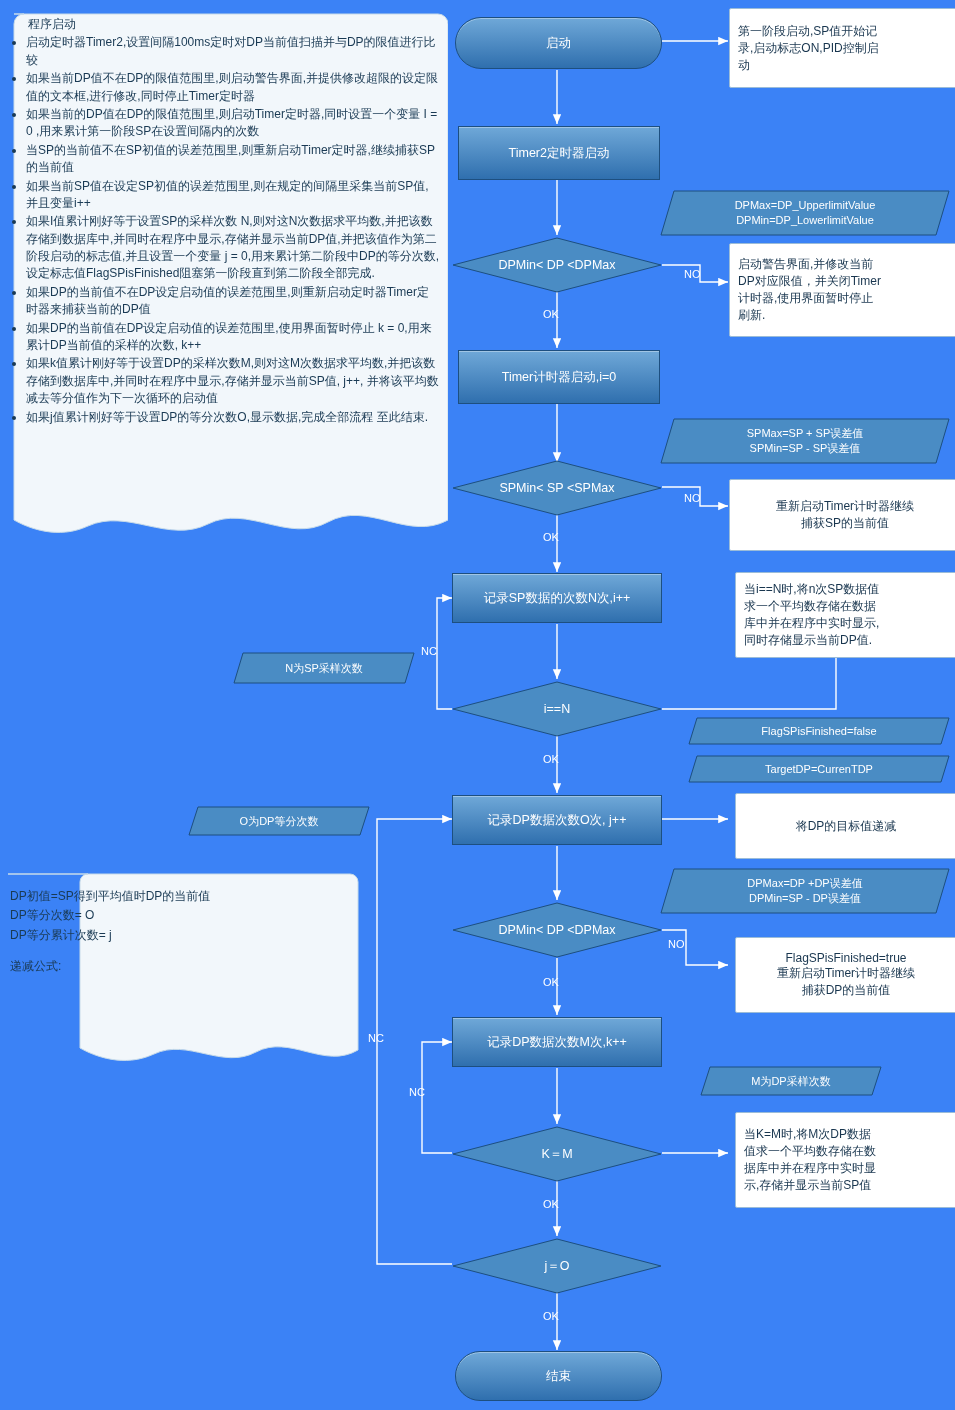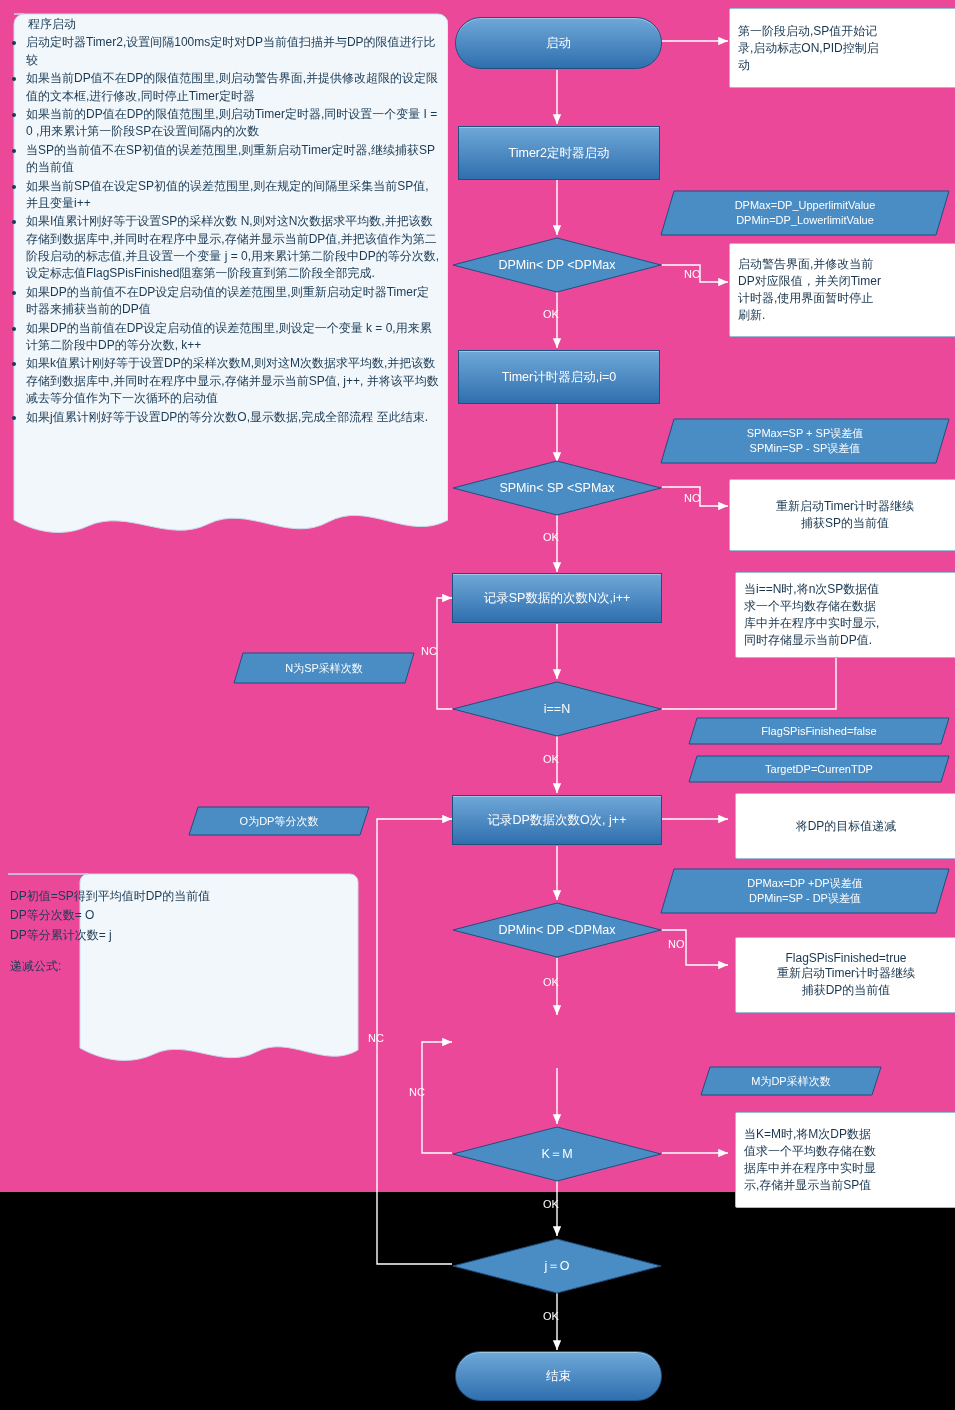--- a/index.html
+++ b/index.html
@@ -1,18 +1,18 @@
 <!DOCTYPE html>
 <html><head>
 <meta charset="utf-8">
 <style>
   html,body{margin:0;padding:0;background:#000;}
   body{width:955px;height:1410px;position:relative;overflow:hidden;
        font-family:"Liberation Sans","DejaVu Sans",sans-serif;color:#fff;}
-  .canvas{position:absolute;left:0;top:0;width:955px;height:1192px;background:#ec4899;}
+  .canvas{position:absolute;left:0;top:0;width:955px;height:1410px;background:#3b82f6;}
 
   
   .node{position:absolute;box-sizing:border-box;display:flex;align-items:center;
         justify-content:center;text-align:center;font-size:12.5px;line-height:1.35;}
 
   .proc{                 
     background:linear-gradient(#6fa8d8,#2f6fae);
     border:1px solid #1d4f80;border-radius:0;color:#fff;
     box-shadow:inset 0 1px 0 rgba(255,255,255,.35);
   }
@@ -122,21 +122,21 @@
     <div class="inner" style="padding:6px 14px 0 6px;width:430px;">
       <div class="cmtHead">程序启动</div>
       <ul class="cmt">
         <li>启动定时器Timer2,设置间隔100ms定时对DP当前值扫描并与DP的限值进行比较</li>
         <li>如果当前DP值不在DP的限值范围里,则启动警告界面,并提供修改超限的设定限值的文本框,进行修改,同时停止Timer定时器</li>
         <li>如果当前的DP值在DP的限值范围里,则启动Timer定时器,同时设置一个变量 I = 0 ,用来累计第一阶段SP在设置间隔内的次数</li>
         <li>当SP的当前值不在SP初值的误差范围里,则重新启动Timer定时器,继续捕获SP的当前值</li>
         <li>如果当前SP值在设定SP初值的误差范围里,则在规定的间隔里采集当前SP值,并且变量i++</li>
         <li>如果I值累计刚好等于设置SP的采样次数 N,则对这N次数据求平均数,并把该数存储到数据库中,并同时在程序中显示,存储并显示当前DP值,并把该值作为第二阶段启动的标志值,并且设置一个变量 j = 0,用来累计第二阶段中DP的等分次数,设定标志值FlagSPisFinished阻塞第一阶段直到第二阶段全部完成.</li>
         <li>如果DP的当前值不在DP设定启动值的误差范围里,则重新启动定时器Timer定时器来捕获当前的DP值</li>
-        <li>如果DP的当前值在DP设定启动值的误差范围里,则设定一个变量 k = 0,用来累计第二阶段中DP的等分次数, k++</li>
+        <li>如果DP的当前值在DP设定启动值的误差范围里,使用界面暂时停止 k = 0,用来累计DP当前值的采样的次数, k++</li>
         <li>如果k值累计刚好等于设置DP的采样次数M,则对这M次数据求平均数,并把该数存储到数据库中,并同时在程序中显示,存储并显示当前SP值, j++, 并将该平均数减去等分值作为下一次循环的启动值</li>
         <li>如果j值累计刚好等于设置DP的等分次数O,显示数据,完成全部流程 至此结束.</li>
       </ul>
     </div>
   </div>
 
   <div class="tornWrap" style="left:0px;top:872px;width:360px;height:212px;">
     <svg width="360" height="212" viewBox="0 0 360 212">
       <path d="M8,2 h342 a8,8 0 0 1 8,8 v168
                c-34,20 -68,-16 -102,2 c-34,18 -68,-14 -102,2
@@ -182,20 +182,21 @@
 
   <div class="node proc" style="left:452px;top:795px;width:210px;height:50px;">记录DP数据次数O次, j++</div>
 
   <div class="diaWrap" style="left:452px;top:902px;width:210px;height:56px;">
     <svg width="210" height="56" viewBox="0 0 210 56">
       <polygon points="105,1 209,28 105,55 1,28" fill="#4a8cc4" stroke="#1d4f80" stroke-width="1"></polygon>
     </svg>
     <div class="dlabel">DPMin&lt; DP &lt;DPMax</div>
   </div>
 
+  <div class="node proc" style="left:452px;top:1017px;width:210px;height:50px;">记录DP数据次数M次,k++</div>
 
   <div class="diaWrap" style="left:452px;top:1126px;width:210px;height:56px;">
     <svg width="210" height="56" viewBox="0 0 210 56">
       <polygon points="105,1 209,28 105,55 1,28" fill="#4a8cc4" stroke="#1d4f80" stroke-width="1"></polygon>
     </svg>
     <div class="dlabel">K＝M</div>
   </div>
 
   <div class="diaWrap" style="left:452px;top:1238px;width:210px;height:56px;">
     <svg width="210" height="56" viewBox="0 0 210 56">

